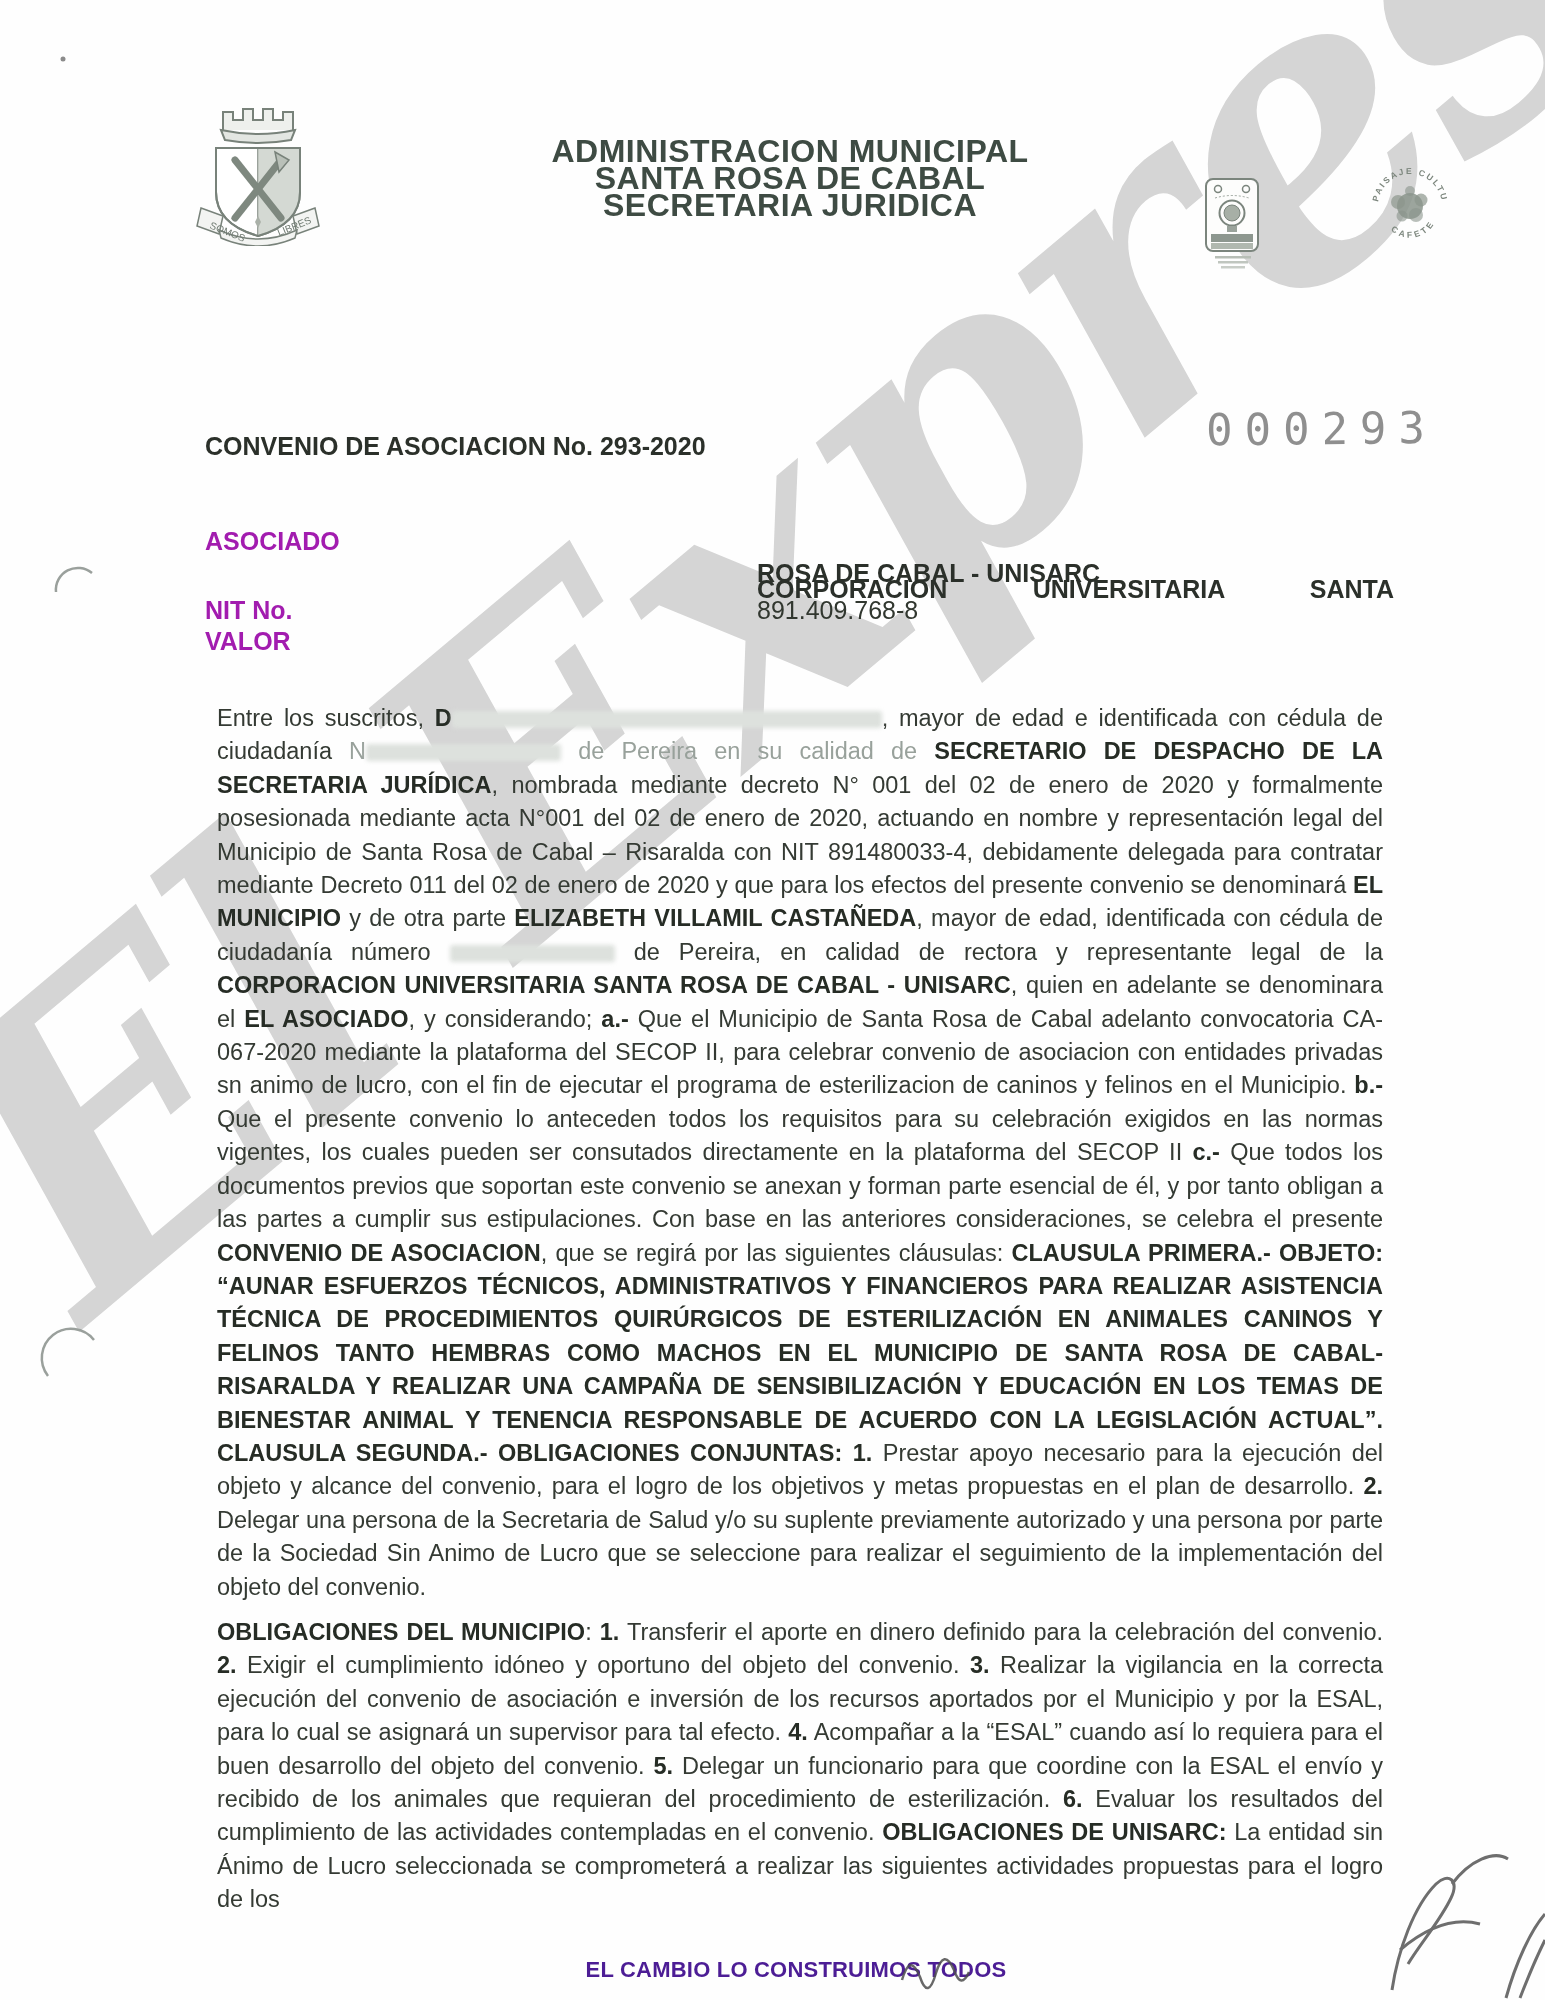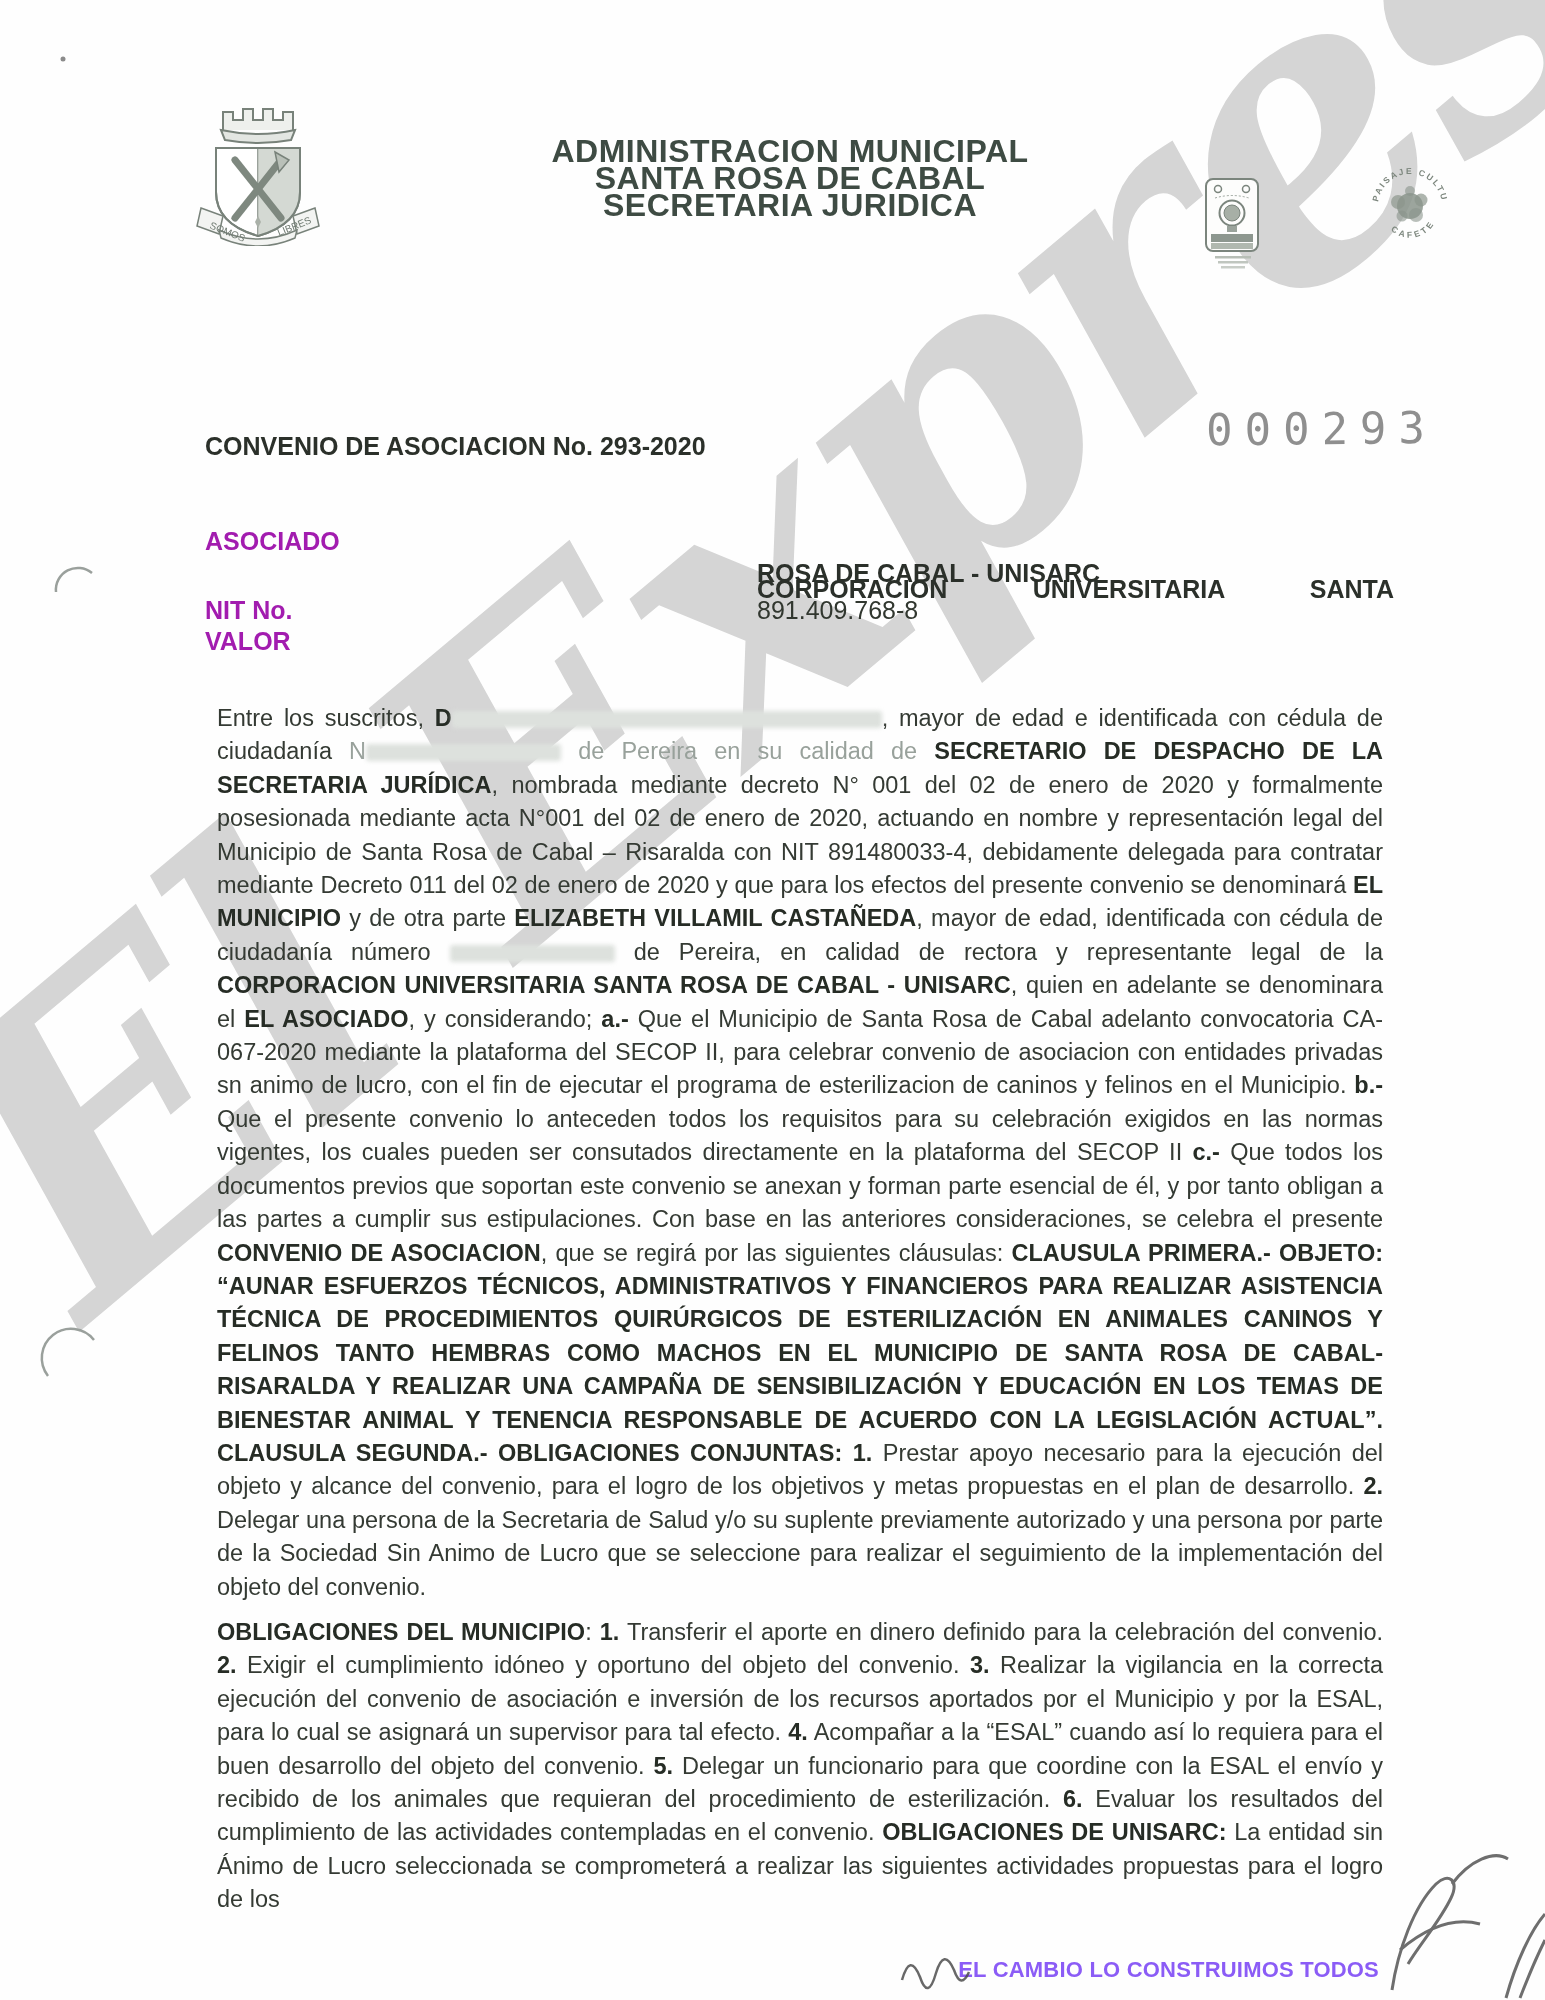--- a/index.html
+++ b/index.html
@@ -26,22 +26,22 @@
   .val{position:absolute;left:757px;width:637px;font-size:25px;color:#31372f;}
   .val.bold{font-weight:bold;color:#2b302a;}
   .justify-line{text-align:justify;text-align-last:justify;margin-top:48px;}
   .body-text{position:absolute;left:205px;top:690px;width:1190px;
              font-size:23.5px;line-height:33.4px;text-align:justify;color:#343a33;}
   .body-text p{margin:12px;}
   .body-text .b{font-weight:bold;color:#262c25;}
   .body-text .f{color:#98a19b;}
   .redact{display:inline-block;height:17px;background:#dde1dd;border-radius:3px;
           filter:blur(2px);vertical-align:baseline;transform:translateY(2px);}
-  .footer{position:absolute;left:189px;top:1957px;width:1190px;text-align:right;
-          font-weight:bold;font-size:22px;color:#8b5cf6;letter-spacing:.2px;}
+  .footer{position:absolute;left:201px;top:1957px;width:1190px;text-align:center;
+          font-weight:bold;font-size:22px;color:#4c1d95;letter-spacing:.2px;}
   .overlay{position:absolute;inset:0;z-index:3;pointer-events:none;}
   svg text{font-family:"Liberation Sans", sans-serif;}
 </style>
 </head>
 <body>
 
 <div class="page">
 
   <div class="watermark">El Expreso</div>
 

